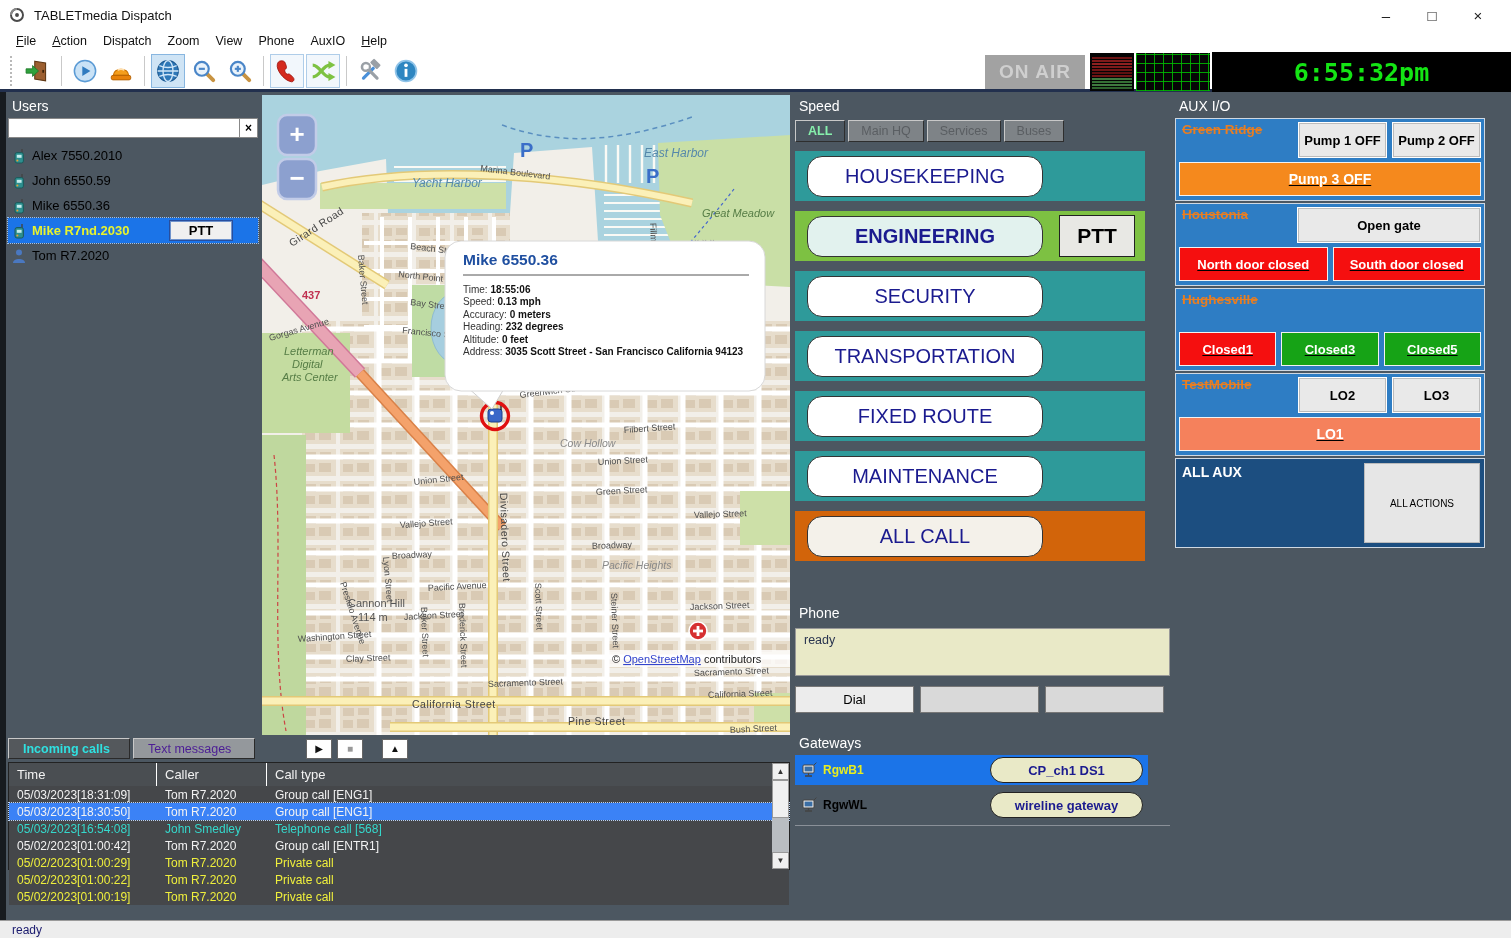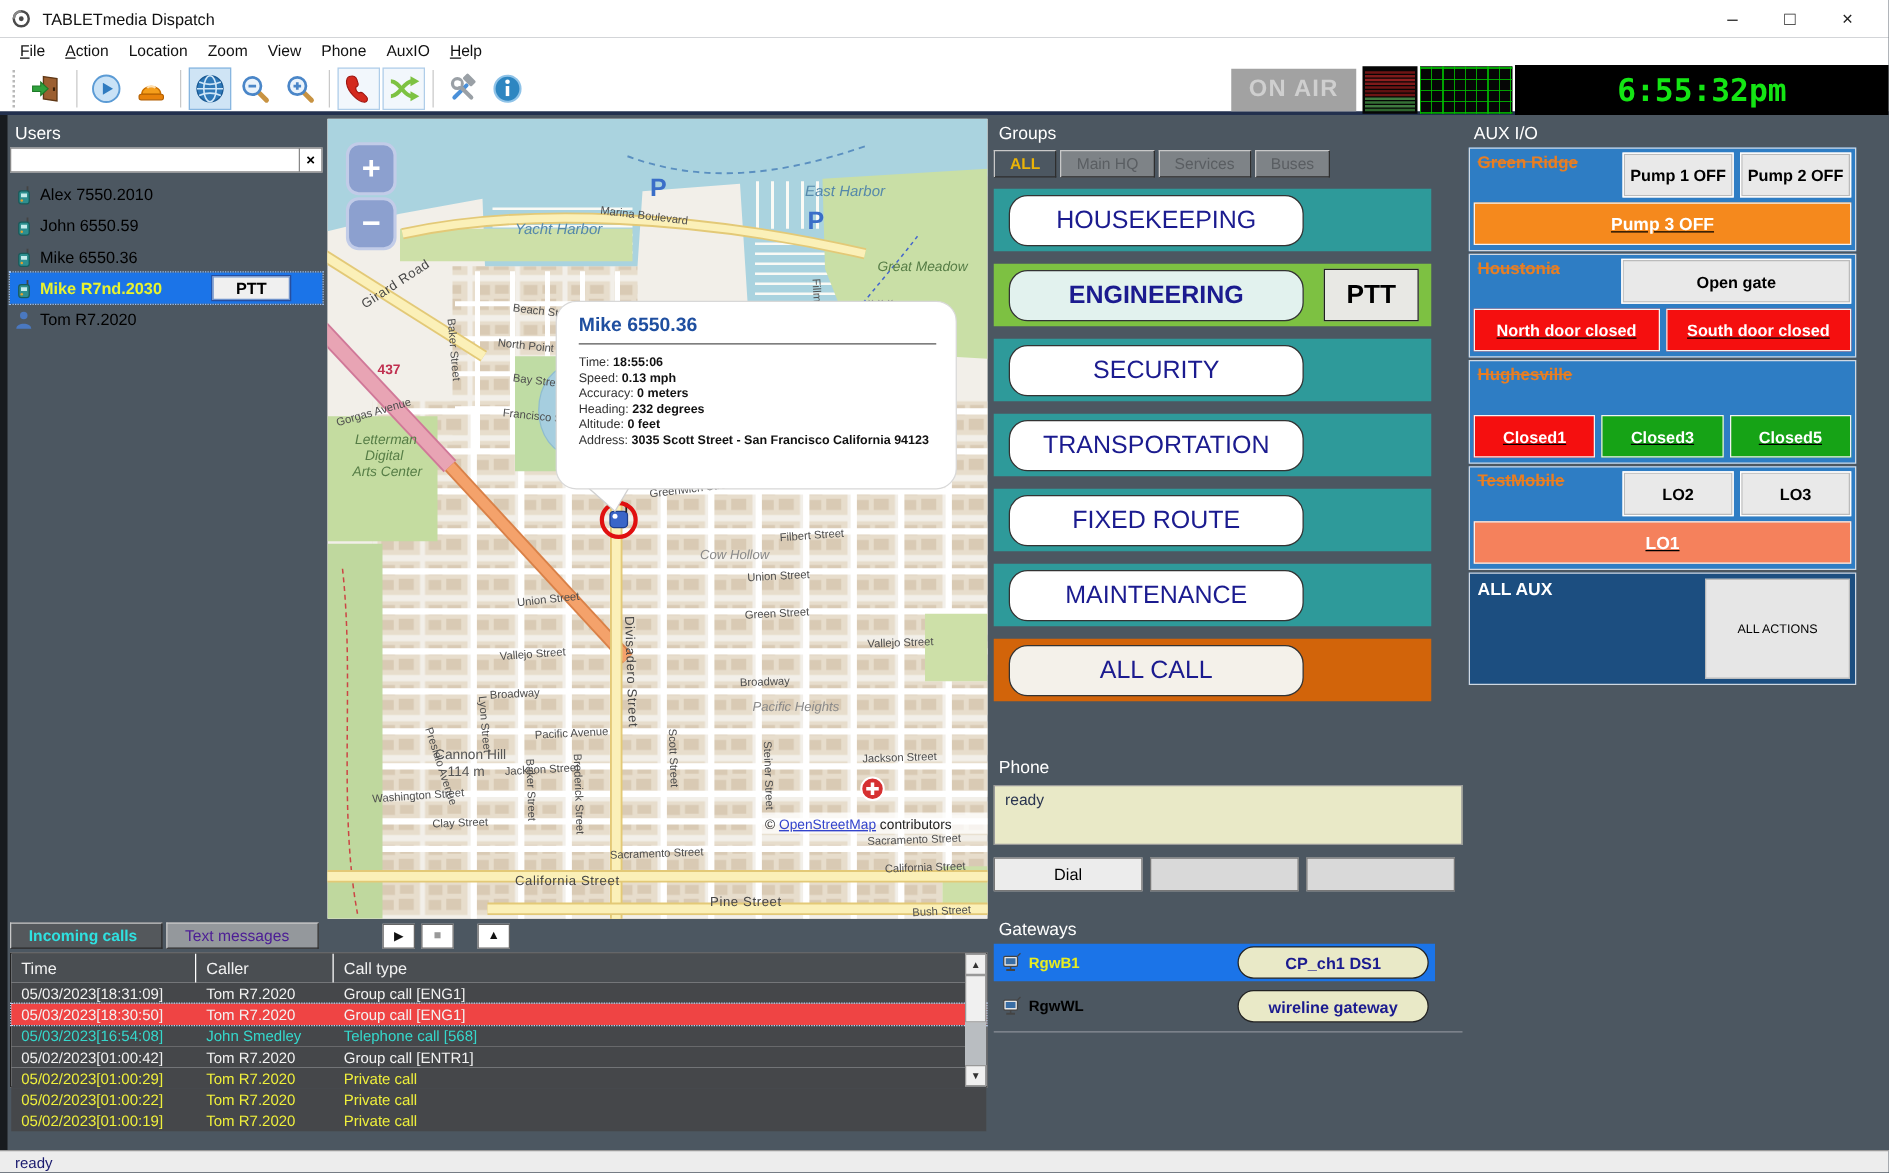--- a/index.html
+++ b/index.html
@@ -57,21 +57,21 @@
     color:#000; display:flex; align-items:center; justify-content:center; }
 
   
   .maparea { position:absolute; left:262px; top:3px; width:528px; height:640px; background:#F2EFE9; }
 
   
   .groups { position:absolute; left:795px; top:3px; width:375px; }
   .gtabs { display:flex; height:22px; margin-top:2px; }
   .gtab { padding:0 12px; font-size:12.5px; display:flex; align-items:center; margin-right:3px;
     background:#7E8387; color:#5A5E62; border:1px solid #2E2E2E; border-top-color:#C8C8C8; border-left-color:#C8C8C8; }
-  .gtab.sel { background:#4C5761; color:#eab308; font-weight:bold; }
+  .gtab.sel { background:#4C5761; color:#86efac; font-weight:bold; }
   .grows { margin-top:9px; }
   .grp { height:50px; margin-bottom:10px; padding-left:12px; display:flex; align-items:center; width:350px; }
   .grp.teal { background:#2E9A9A; } .grp.green { background:#7DC142; } .grp.orange { background:#D2640A; }
   .grp-btn { width:236px; height:41px; border-radius:15px; border:1px solid #333; background:#FFF;
     color:#1B1B8F; font-size:20px; display:flex; align-items:center; justify-content:center; }
   .grp.green .grp-btn { background:#E2F2EE; font-weight:bold; }
   .grp.orange .grp-btn { background:#F4F1EA; }
   .grp-ptt { width:76px; height:42px; margin-left:16px; background:#E8E8E4; border:1px solid #222;
     font-weight:bold; font-size:21px; color:#000; display:flex; align-items:center; justify-content:center; }
 
@@ -127,21 +127,21 @@
   .mbtns { display:flex; gap:5px; margin-left:48px; }
   .mbtn { width:26px; height:20px; background:#FFF; border:1px solid #666; font-size:10px; color:#111;
     display:flex; align-items:center; justify-content:center; }
   .mbtn.dim { color:#999; }
   .mbtn.up { margin-left:14px; }
   .ctable { position:relative; margin-top:3px; height:108px; background:#FFF; border:1px solid #222; }
   .chead { display:flex; height:23px; background:#4A4E52; color:#F2F2F2; font-size:13px; align-items:center; }
   .chead .c { padding-left:8px; }
   .crow { display:flex; height:17px; background:#45474A; font-size:12px; align-items:center; }
   .crow .c { padding-left:8px; overflow:hidden; white-space:nowrap; }
-  .crow.sel { background:#ef4444; outline:1px dotted #BCD2F2; }
+  .crow.sel { background:#3b82f6; outline:1px dotted #BCD2F2; }
   .c0 { width:148px; border-right:1px solid #FFF; height:100%; display:flex; align-items:center; }
   .c1 { width:110px; border-right:1px solid #FFF; height:100%; display:flex; align-items:center; }
   .c2 { flex:1; height:100%; display:flex; align-items:center; }
   .crow .c0,.crow .c1 { border-right:none; }
   .t-white { color:#F2F2F2; } .t-cyan { color:#35D8CC; } .t-yellow { color:#EFEF3C; }
   .vscroll { position:absolute; right:0; top:0; width:17px; height:100%; background:#B9BDC1; }
   .vs-btn { width:17px; height:17px; background:#F0F0F0; border:1px solid #999; font-size:8px; color:#333;
     display:flex; align-items:center; justify-content:center; }
   .vs-btn.bot { position:absolute; bottom:0; }
   .vs-thumb { position:absolute; top:17px; width:17px; height:38px; background:#F0F0F0; border:1px solid #999; }
@@ -175,21 +175,21 @@
   <div class="winctl">
     <span>–</span>
     <span>□</span>
     <span>×</span>
   </div>
 </div>
 
 <div class="menubar">
     <span class="menu-item"><u>F</u>ile</span>
     <span class="menu-item"><u>A</u>ction</span>
-    <span class="menu-item">Location</span>
+    <span class="menu-item">Dispatch</span>
     <span class="menu-item">Zoom</span>
     <span class="menu-item">View</span>
     <span class="menu-item">Phone</span>
     <span class="menu-item">AuxIO</span>
     <span class="menu-item"><u>H</u>elp</span>
   </div>
 
 <div class="toolbar">
   <div class="grip"></div>
 
@@ -490,21 +490,21 @@
       <g>
         <rect x="16" y="20" width="38" height="40" rx="9" fill="#8CA0CF" stroke="#C2CCE8" stroke-width="2.5"></rect>
         <text x="35" y="48" font-size="26" font-weight="bold" fill="#FFF" text-anchor="middle" id="zoomin-glyph">+</text>
         <rect x="16" y="64" width="38" height="40" rx="9" fill="#8CA0CF" stroke="#C2CCE8" stroke-width="2.5"></rect>
         <text x="35" y="92" font-size="26" font-weight="bold" fill="#FFF" text-anchor="middle" id="zoomout-glyph">−</text>
       </g>
     </svg>
   </div>
 
   <div class="groups">
-    <div class="phead">Groups</div>
+    <div class="phead">Speed</div>
     <div class="gtabs">
         <div class="gtab sel">ALL</div>
         <div class="gtab">Main HQ</div>
         <div class="gtab">Services</div>
         <div class="gtab">Buses</div>
       </div>
     <div class="grows">
         <div class="grp teal">
           <div class="grp-btn">HOUSEKEEPING</div>
         </div>

